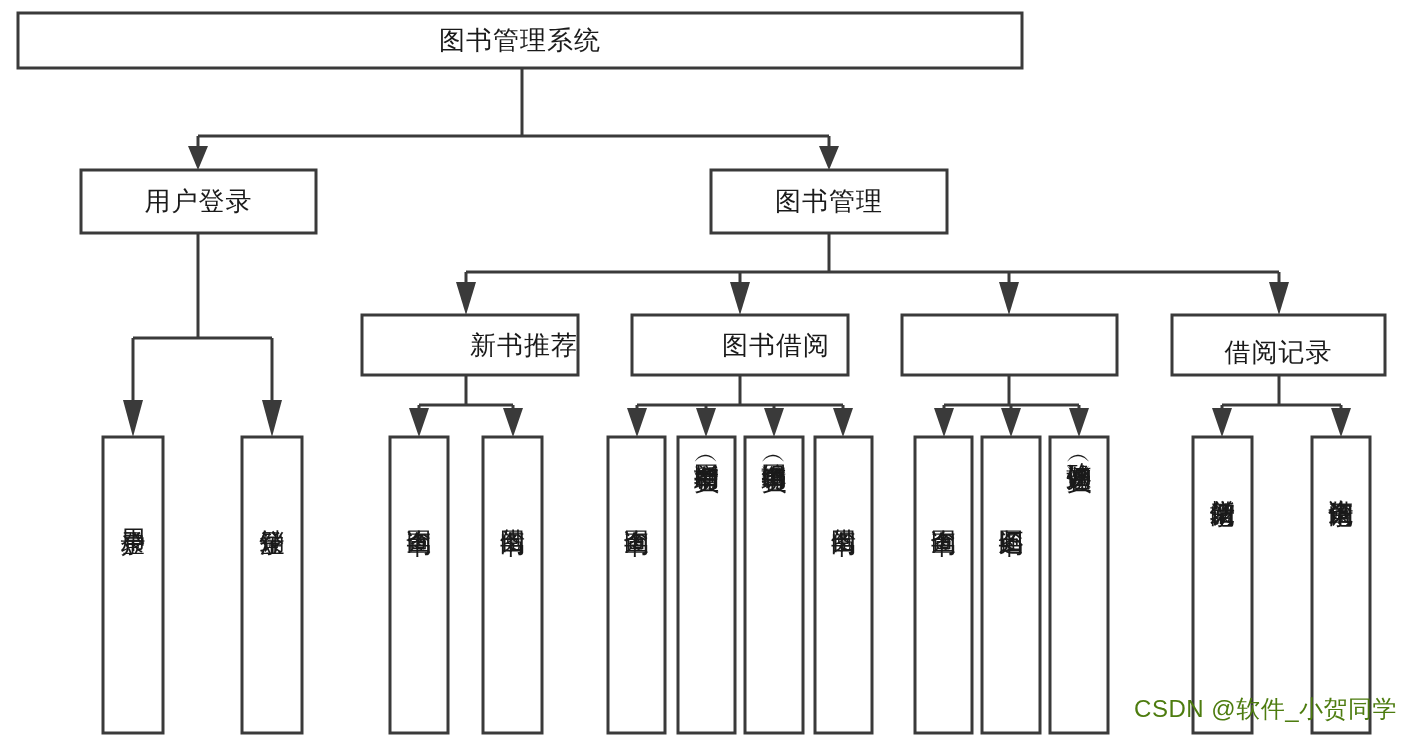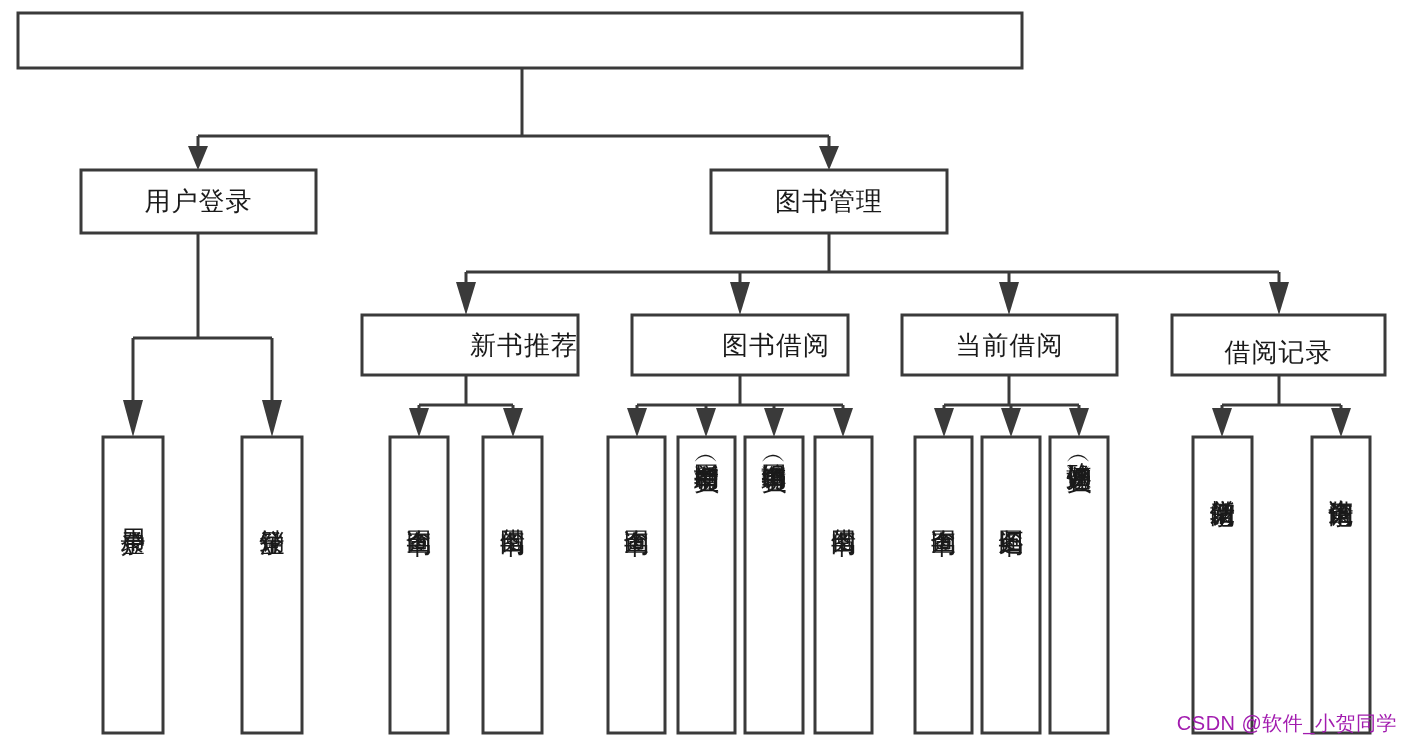--- a/index.html
+++ b/index.html
@@ -66,24 +66,24 @@
   .h-text {
     font-family: "Liberation Sans", "DejaVu Sans", sans-serif;
     font-size: 26px;
     color: #1a1a1a;
     white-space: nowrap;
     letter-spacing: 1px;
   }
   .watermark {
     position: absolute;
     right: 8px;
-    bottom: 10px;
-    font-family: "Liberation Sans", "DejaVu Sans", sans-serif;
-    font-size: 20px;
-    color: #a21caf;
+    bottom: 22px;
+    font-family: "Liberation Sans", "DejaVu Sans", sans-serif;
+    font-size: 24px;
+    color: #4d7c0f;
     white-space: nowrap;
     letter-spacing: 0.5px;
   }
 </style>
 </head>
 <body>
 
 <div id="stage">
 
   <svg class="diagram" viewBox="0 0 1405 747">
@@ -176,40 +176,40 @@
 
       <rect class="node-rect" x="915" y="437" width="57" height="296"></rect>
       <rect class="node-rect" x="982" y="437" width="58" height="296"></rect>
       <rect class="node-rect" x="1050" y="437" width="58" height="296"></rect>
 
       <rect class="node-rect" x="1193" y="437" width="59" height="296"></rect>
       <rect class="node-rect" x="1312" y="437" width="58" height="296"></rect>
     </g>
   </svg>
 
+  <div class="h-wrap" style="left:18px; top:13px; width:1004px; height:55px;">
+    <span class="h-text">图书管理系统</span>
+  </div>
 
   <div class="h-wrap" style="left:81px; top:170px; width:235px; height:63px;">
     <span class="h-text">用户登录</span>
   </div>
 
   <div class="h-wrap" style="left:711px; top:170px; width:236px; height:63px;">
     <span class="h-text">图书管理</span>
   </div>
 
   <div class="h-wrap" style="left:362px; top:315px; width:216px; height:60px;justify-content:flex-end;">
     <span class="h-text">新书推荐</span>
   </div>
 
   <div class="h-wrap" style="left:668px; top:315px; width:216px; height:60px;">
     <span class="h-text">图书借阅</span>
   </div>
 
-  <div class="h-wrap" style="left:902px; top:315px; width:215px; height:60px;">
-    <span class="h-text">当前借阅</span>
-  </div>
 
   <div class="h-wrap" style="left:1172px; top:315px; width:213px; height:74px;">
     <span class="h-text">借阅记录</span>
   </div>
 
   <div class="vert-wrap" style="left:103px; top:437px; width:60px; height:296px; padding-top:72px;">
     <span class="vert-text">用户登录</span>
   </div>
 
   <div class="vert-wrap" style="left:242px; top:437px; width:60px; height:296px; padding-top:72px;">

